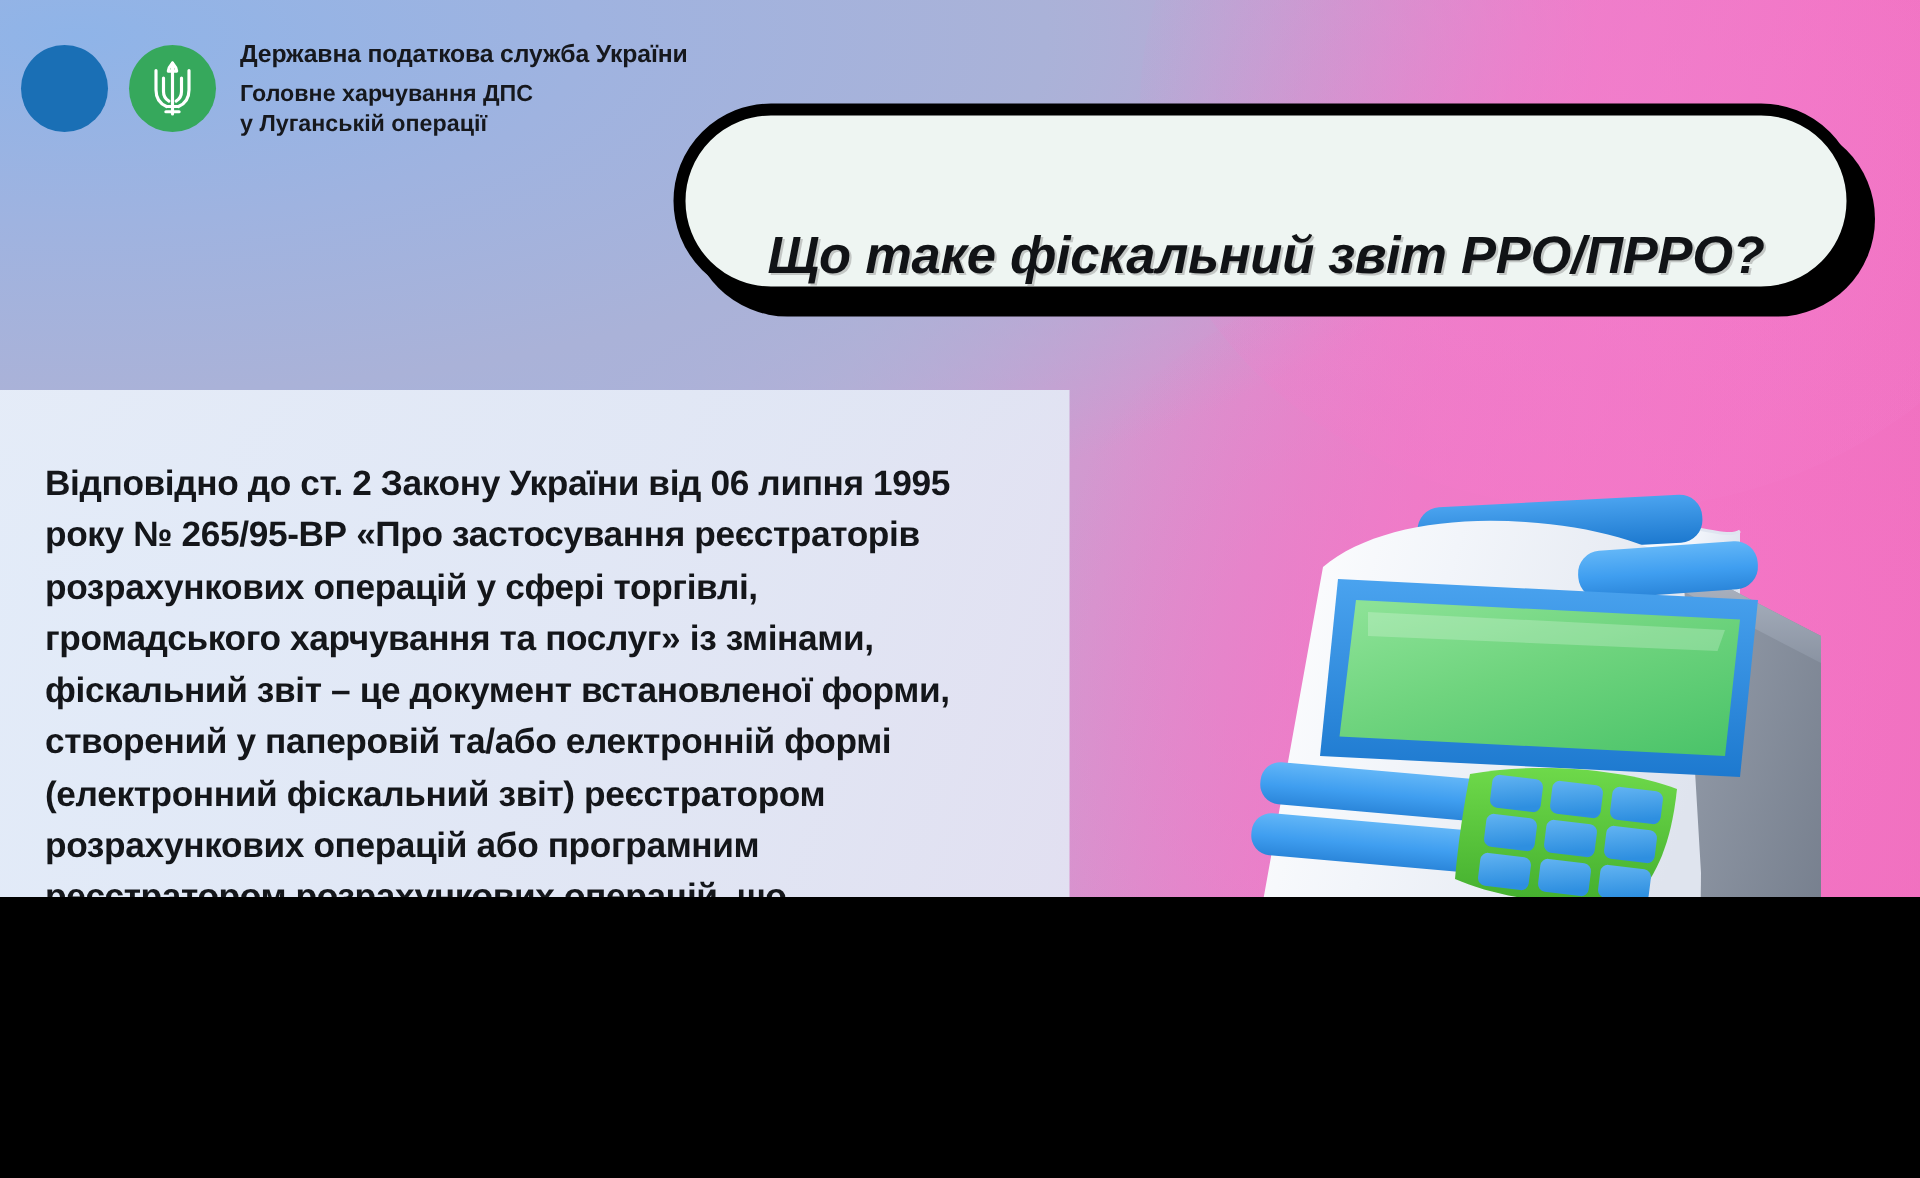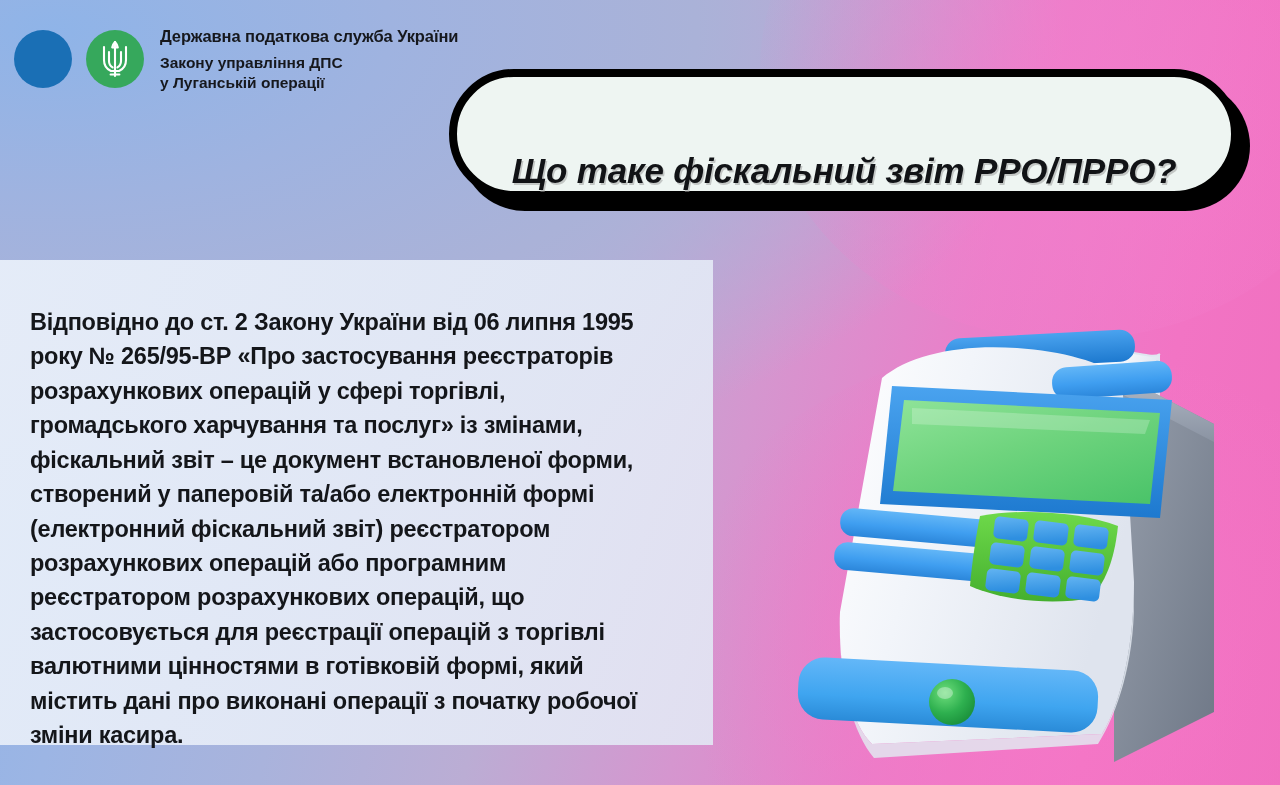--- a/index.html
+++ b/index.html
@@ -4,21 +4,21 @@
 <title>ДПС — Що таке фіскальний звіт РРО/ПРРО?</title>
 <style>
   html, body {
     margin: 0;
     padding: 0;
     background: #000;
   }
   .poster {
     position: relative;
     width: 1280px;
-    height: 785px;
+    height: 598px;
     overflow: hidden;
     font-family: "Liberation Sans", "DejaVu Sans", sans-serif;
     background:
       radial-gradient(120% 95% at 4% 4%, #8fb4e8 0%, #9fb3e0 22%, #aab2d8 42%, rgba(170,178,216,0) 66%),
       linear-gradient(103deg,
         #8fb4e8 0%,
         #9cb5e4 15%,
         #a9b3dc 30%,
         #bbadd4 44%,
         #d596cf 58%,
@@ -185,21 +185,21 @@
             <path d="M12.6 36.5 L21.4 36.5"></path>
             <path d="M13.6 33 L20.4 33"></path>
             <path d="M17 4 C15.2 6 14.4 7.6 14.2 9.4 L19.8 9.4 C19.6 7.6 18.8 6 17 4 Z"></path>
           </g>
         </svg>
       </div>
     </div>
     <div class="header-text">
       <div class="org-title">Державна податкова служба України</div>
       <div class="org-sub">
-        <div>Закону управління ДПС</div>
+        <div>Головне харчування ДПС</div>
         <div>у Луганській операції</div>
       </div>
     </div>
   </div>
 
   <div class="title-banner">
     <div class="title-text">Що таке фіскальний звіт РРО/ПРРО?</div>
   </div>
 
   <div class="text-panel">

